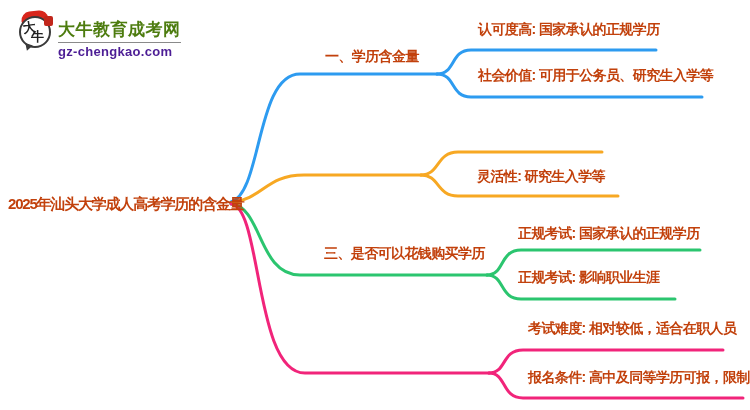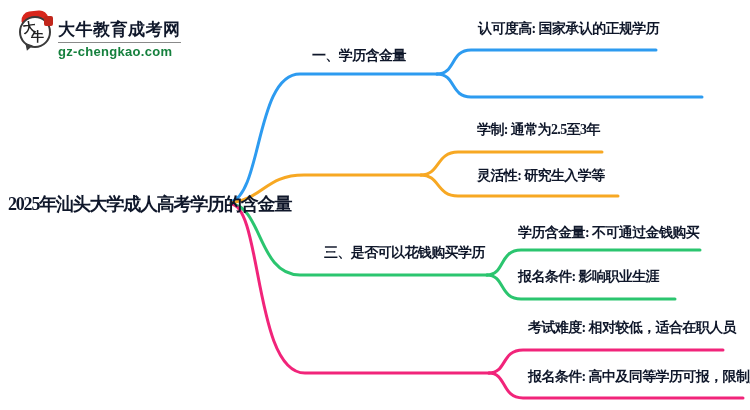--- a/index.html
+++ b/index.html
@@ -3,22 +3,22 @@
 <meta charset="utf-8">
 <style>
   html,body { margin:0; padding:0; background:#fff; }
   .canvas {
     position:relative; width:750px; height:410px; background:#ffffff;
     overflow:hidden; font-family:"Liberation Sans","DejaVu Sans",sans-serif;
   }
   svg.links { position:absolute; left:0; top:0; width:750px; height:410px; }
   svg.links path { fill:none; stroke-width:3; stroke-linecap:round; }
 
-  .node { position:absolute; white-space:nowrap; font-weight:bold; color:#0f172a;font-family:Liberation Serif, serif; }
-  .main-topic  { font-size:18px; letter-spacing:-1.2px; line-height:20px; }
+  .node { position:absolute; white-space:nowrap; font-weight:bold; color:#c2410c; }
+  .main-topic  { font-size:15px; letter-spacing:-1.2px; line-height:20px; }
   .branch-label{ font-size:14px; letter-spacing:-0.6px; line-height:20px; }
   .sub-item    { font-size:14px; letter-spacing:-0.6px; line-height:22px; }
 
   
   .logo { position:absolute; left:18px; top:12px; display:flex; align-items:flex-start; }
   .logo-mark { position:relative; width:36px; height:40px; }
   .bubble {
     position:absolute; left:1px; top:4px; width:28px; height:28px;
     background:#fff; border:2px solid #3a3a3a; border-radius:50%;
   }
@@ -69,34 +69,34 @@
   <div class="logo">
     <div class="logo-mark">
       <div class="hat"></div>
       <div class="bubble"></div>
       <div class="bubble-tail"></div>
       <span class="mark-char-a">大</span>
       <span class="mark-char-b">牛</span>
       <div class="seal"></div>
     </div>
     <div class="logo-text">
-      <div class="site-name" style="color: #0f172a;">大牛教育成考网</div>
-      <div class="domain" style="color: #15803d;">gz-chengkao.com</div>
+      <div class="site-name" style="color: #4d7c0f;">大牛教育成考网</div>
+      <div class="domain" style="color: #4c1d95;">gz-chengkao.com</div>
     </div>
   </div>
 
   <div class="node main-topic" style="left:8px; top:194px;">2025年汕头大学成人高考学历的含金量</div>
 
-  <div class="node branch-label" style="left:312px; top:46px;">一、学历含金量</div>
+  <div class="node branch-label" style="left:325px; top:46px;">一、学历含金量</div>
   <div class="node branch-label" style="left:324px; top:243px;">三、是否可以花钱购买学历</div>
 
   <div class="node sub-item" style="left:478px; top:18px;">认可度高: 国家承认的正规学历</div>
+  <div class="node sub-item" style="left:478px; top:64px;">社会价值: 可用于公务员、研究生入学等</div>
 
-  <div class="node sub-item" style="left:477px; top:119px;">学制: 通常为2.5至3年</div>
   <div class="node sub-item" style="left:477px; top:165px;">灵活性: 研究生入学等</div>
 
-  <div class="node sub-item" style="left:518px; top:222px;">学历含金量: 不可通过金钱购买</div>
-  <div class="node sub-item" style="left:518px; top:266px;">报名条件: 影响职业生涯</div>
+  <div class="node sub-item" style="left:518px; top:222px;">正规考试: 国家承认的正规学历</div>
+  <div class="node sub-item" style="left:518px; top:266px;">正规考试: 影响职业生涯</div>
 
   <div class="node sub-item" style="left:528px; top:317px;">考试难度: 相对较低，适合在职人员</div>
   <div class="node sub-item" style="left:528px; top:366px;">报名条件: 高中及同等学历可报，限制少</div>
 
 </div>
 
 </body></html>

